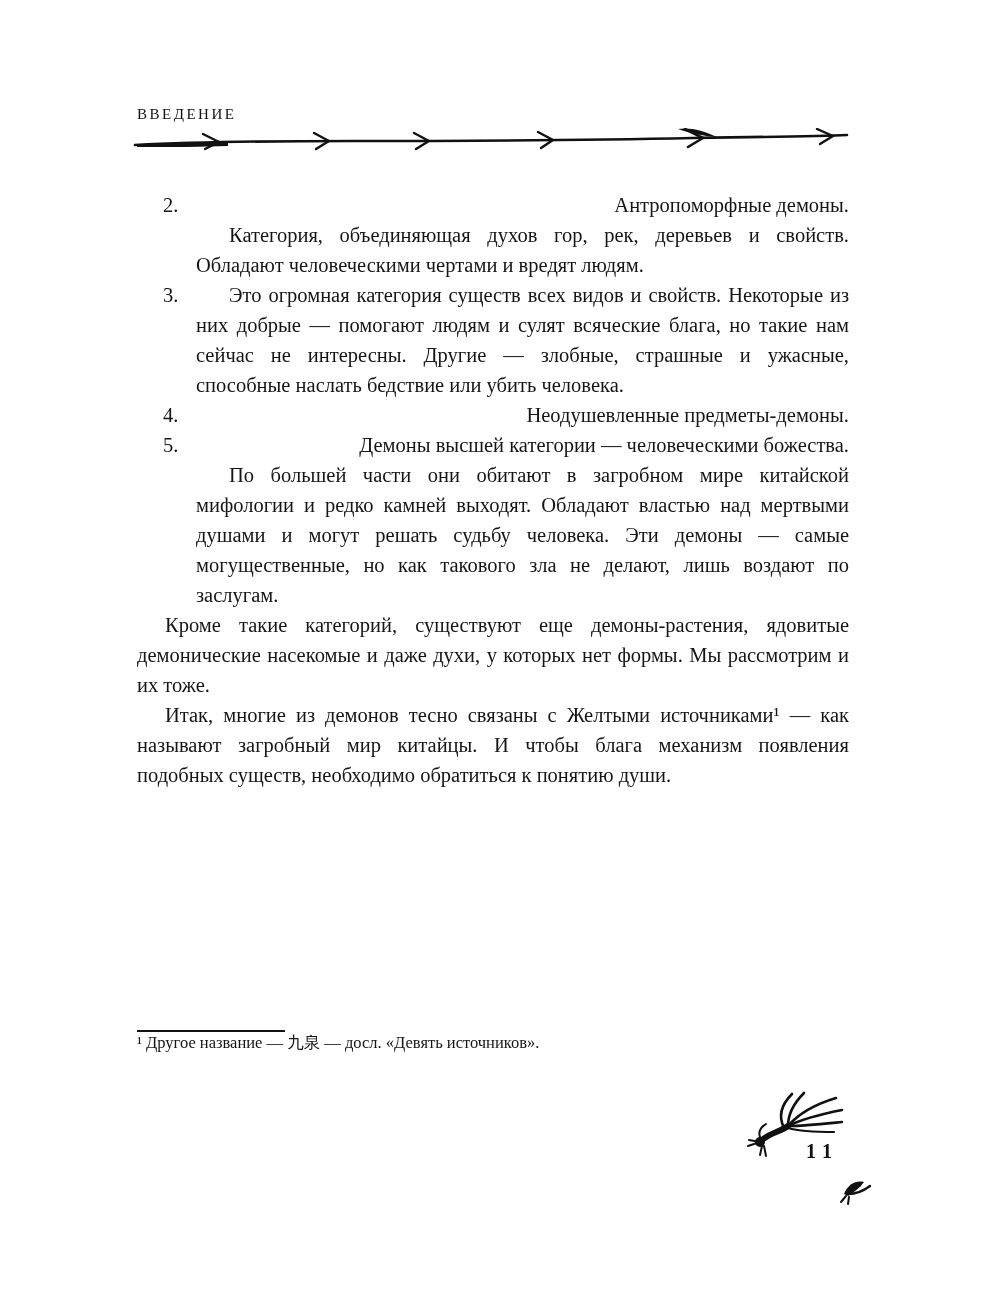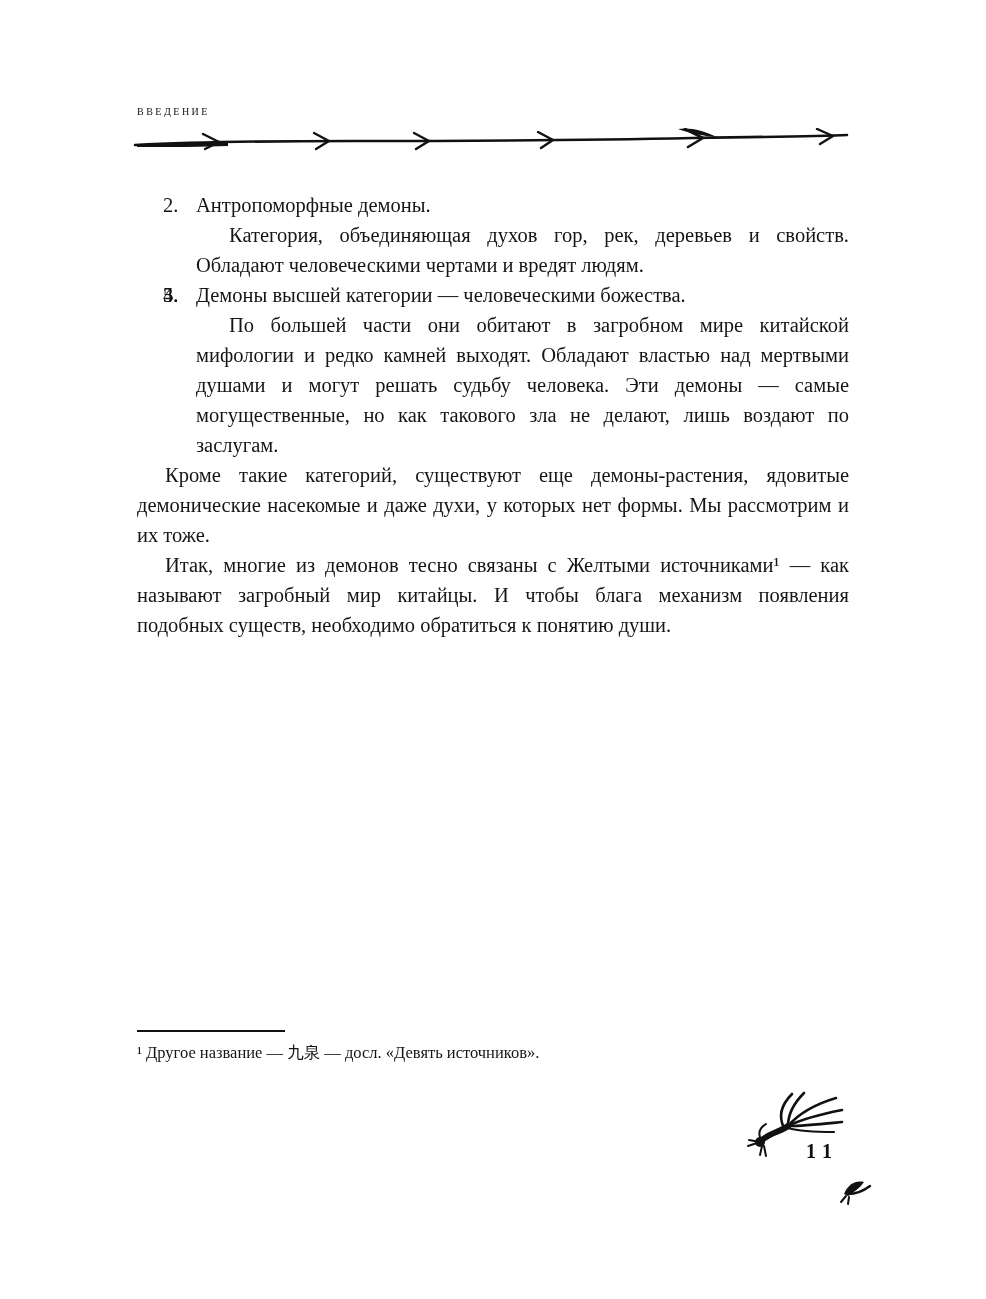--- a/index.html
+++ b/index.html
@@ -17,21 +17,21 @@
     inset: 0;
     background: #ffffff;
   }
 
   
   .running-head {
     position: absolute;
     top: 106px;
     left: 137px;
     font-family: "Liberation Serif", serif;
-    font-size: 10px;
+    font-size: 15px;
     letter-spacing: 2.5px;
     color: #111;
   }
 
   
   .divider {
     position: absolute;
     top: 128px;
     left: 133px;
     width: 716px;
@@ -48,21 +48,21 @@
     line-height: 30px;
     color: #151515;
   }
 
   .list-item { position: relative; padding-left: 59px; }
   .item-number {
     position: absolute;
     left: 26px;
     top: 0;
   }
-  .item-title { display: block; }
+  .item-title { display: block; text-align: right; }
   .item-body {
     text-align: justify;
     text-indent: 33px;
   }
 
   .paragraph {
     text-align: justify;
     text-indent: 28px;
   }
 
@@ -72,21 +72,20 @@
     top: 1030px;
     left: 137px;
     width: 712px;
   }
   .footnote-rule {
     width: 148px;
     height: 2px;
     background: #111;
   }
   .footnote-text {
-    margin-top: 10px;
     font-size: 16.5px;
     line-height: 22px;
     color: #151515;
   }
 
   
   .phoenix {
     position: absolute;
     top: 1080px;
     left: 738px;
@@ -134,24 +133,26 @@
   <div class="text-block">
 
     <div class="list-item">
       <span class="item-number">2.</span>
       <span class="item-title">Антропоморфные демоны.</span>
       <div class="item-body">Категория, объединяющая духов гор, рек, деревьев и свойств. Обладают человеческими чертами и вредят людям.</div>
     </div>
 
     <div class="list-item">
       <span class="item-number">3.</span>
+      <div class="item-body">Это огромная категория существ всех видов и свойств. Некоторые из них добрые — помогают людям и сулят всяческие блага, но такие нам сейчас не интересны. Другие — злобные, страшные и ужасные, способные наслать бедствие или убить человека.</div>
     </div>
 
     <div class="list-item">
       <span class="item-number">4.</span>
+      <span class="item-title">Неодушевленные предметы-демоны.</span>
     </div>
 
     <div class="list-item">
       <span class="item-number">5.</span>
       <span class="item-title">Демоны высшей категории — человеческими божества.</span>
       <div class="item-body">По большей части они обитают в загробном мире китайской мифологии и редко камней выходят. Обладают властью над мертвыми душами и могут решать судьбу человека. Эти демоны — самые могущественные, но как такового зла не делают, лишь воздают по заслугам.</div>
     </div>
 
     <p class="paragraph">Кроме такие категорий, существуют еще демоны-растения, ядовитые демонические насекомые и даже духи, у которых нет формы. Мы рассмотрим и их тоже.</p>
     <p class="paragraph">Итак, многие из демонов тесно связаны с Желтыми источниками¹ — как называют загробный мир китайцы. И чтобы блага механизм появления подобных существ, необходимо обратиться к понятию души.</p>

